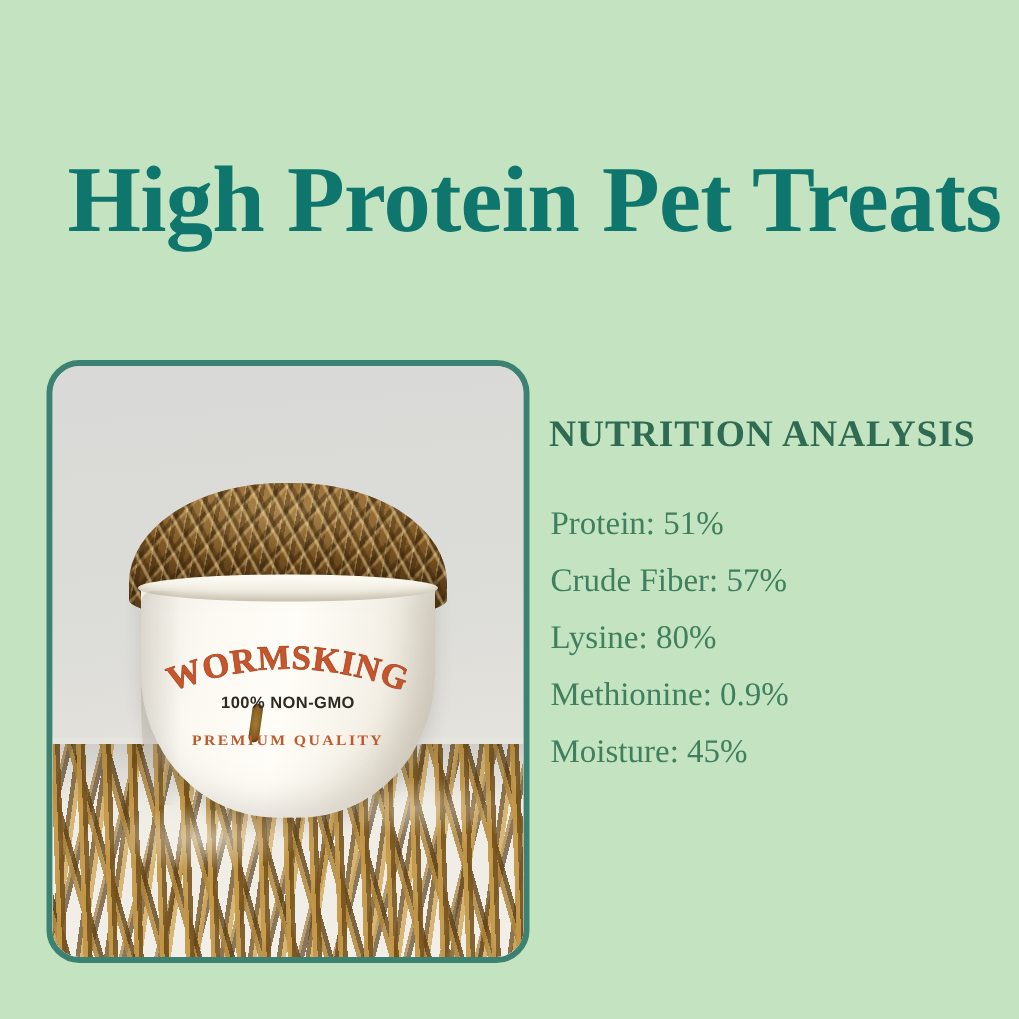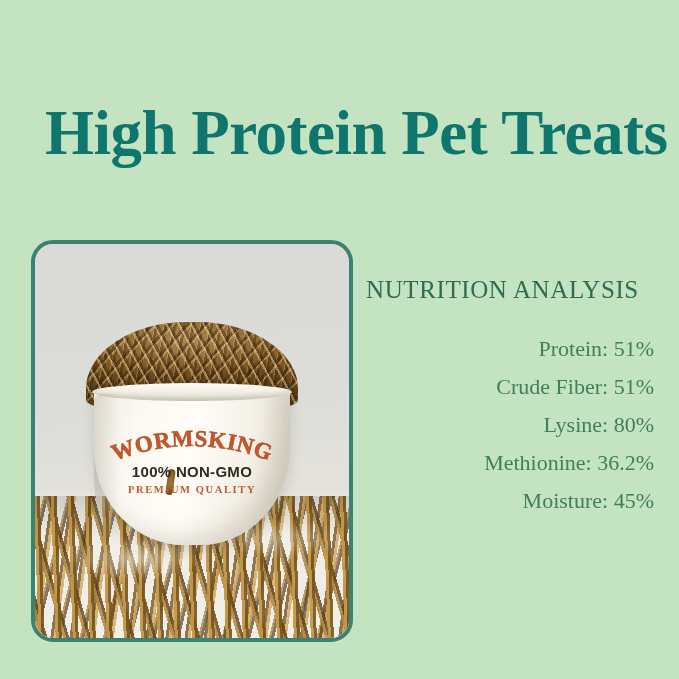--- a/index.html
+++ b/index.html
@@ -196,56 +196,55 @@
     font-weight: 700;
     font-size: 23px;
     letter-spacing: 0.6px;
     fill: #c8562c;
     stroke: #a8431f;
     stroke-width: 0.5px;
   }
   .brand-sub {
     font-family: "Liberation Sans", sans-serif;
     font-weight: 700;
-    font-size: 15px;
+    font-size: 11px;
     color: #2e2a22;
     letter-spacing: 0.3px;
     margin-top: -3px;
   }
   .brand-sub2 {
     font-family: "Liberation Serif", serif;
     font-weight: 700;
     font-size: 10.5px;
     color: #c05a2e;
     letter-spacing: 1.6px;
-    margin-top: 4px;
+    margin-top: 14px;
     transform: scaleY(0.92);
   }
 
   
   .nutrition-panel {
     position: absolute;
     left: 366px;
     top: 276px;
     width: 300px;
   }
   .nutrition-heading {
     font-family: "Liberation Serif", serif;
     font-size: 25px;
-    font-weight: 400;
+    font-weight: 700;
     letter-spacing: 0.6px;
     color: #2f6b52;
     white-space: nowrap;
     margin: 0 0 34px 0;
   }
   .nutrition-list {
     list-style: none;
-    margin: 12px;
+    margin: 1px;
     padding: 0;
-    text-align: right;
   }
   .nutrition-item {
     font-family: "Liberation Serif", serif;
     font-size: 22px;
     color: #3f7f5e;
     line-height: 1;
     margin-bottom: 16px;
     white-space: nowrap;
   }
 </style>
@@ -289,20 +288,20 @@
         <div class="brand-sub2">PREMIUM QUALITY</div>
       </div>
 
     </div>
   </div>
 
   <div class="nutrition-panel">
     <h2 class="nutrition-heading">NUTRITION ANALYSIS</h2>
     <ul class="nutrition-list">
       <li class="nutrition-item">Protein: 51%</li>
-      <li class="nutrition-item">Crude Fiber: 51%</li>
+      <li class="nutrition-item">Crude Fiber: 57%</li>
       <li class="nutrition-item">Lysine: 80%</li>
-      <li class="nutrition-item">Methionine: 36.2%</li>
+      <li class="nutrition-item">Methionine: 0.9%</li>
       <li class="nutrition-item">Moisture: 45%</li>
     </ul>
   </div>
 
 </div>
 
 </body></html>

